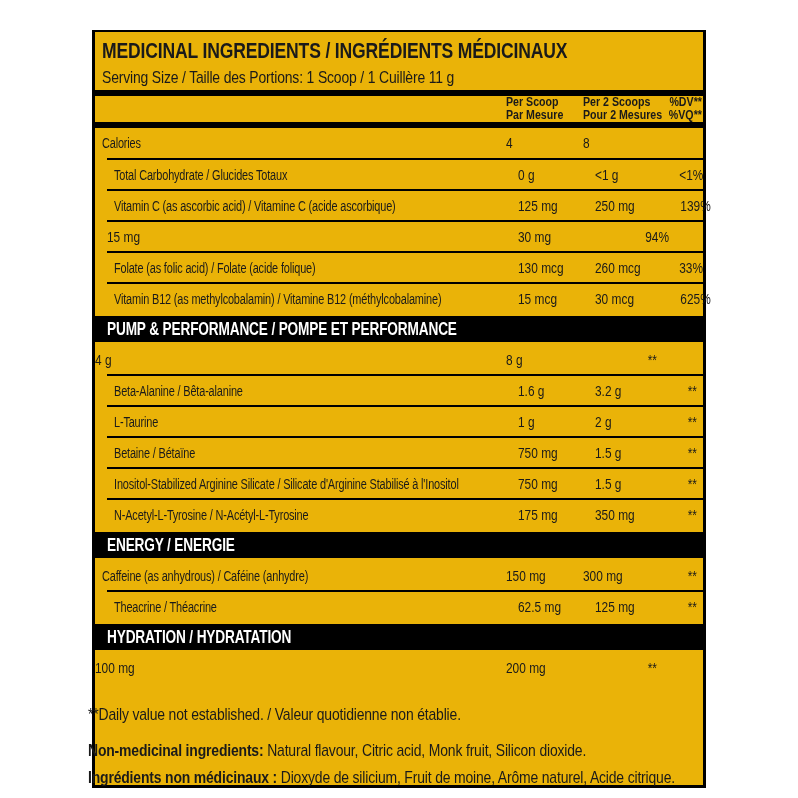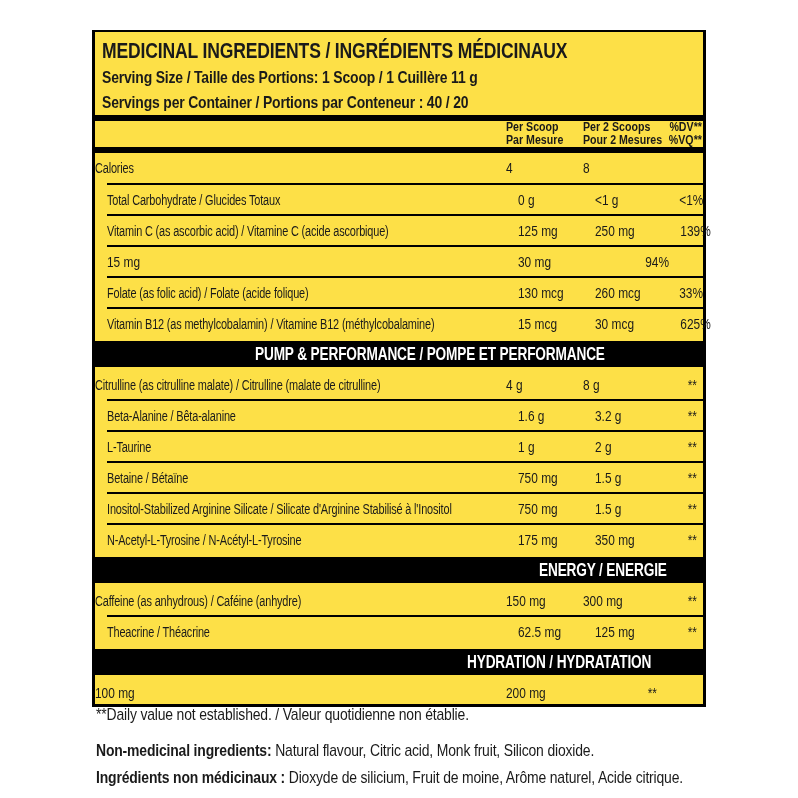--- a/index.html
+++ b/index.html
@@ -5,58 +5,57 @@
   html,body{margin:0;padding:0;background:#ffffff;}
   body{width:798px;height:798px;position:relative;overflow:hidden;
        font-family:"Liberation Sans","DejaVu Sans",sans-serif;color:#1a1a1a;}
 
   
   .cx78{display:inline-block;transform:scaleX(0.78);transform-origin:0 50%;white-space:nowrap;letter-spacing:-0.2px;}
   .cx82{display:inline-block;transform:scaleX(0.82);transform-origin:0 50%;white-space:nowrap;letter-spacing:-0.2px;}
   .cx85{display:inline-block;transform:scaleX(0.85);transform-origin:0 50%;white-space:nowrap;}
   .cx85r{display:inline-block;transform:scaleX(0.85);transform-origin:100% 50%;white-space:nowrap;}
 
-  .panel{position:absolute;left:92px;top:30px;width:614px;height:677px;
-         border:3px solid #000;border-top-width:2px;background:#fde047;box-sizing:border-box;}
+  .panel{position:absolute;left:92px;top:30px;width:614px;height:758px;
+         border:3px solid #000;border-top-width:2px;background:#eab308;box-sizing:border-box;}
 
   .hd{padding:5px 8px 0 7px;}
   .hd-title{font-size:22.5px;font-weight:700;line-height:28px;}
-  .hd-line{font-size:17px;line-height:25px;font-weight:bold;}
+  .hd-line{font-size:17px;line-height:25px;}
 
   .bar6{height:6px;background:#000;}
 
   .colhead{display:grid;grid-template-columns:411px 77px 80px 1fr;align-items:center;height:26px;}
   .colhead .h{font-size:12.5px;font-weight:700;line-height:13px;}
   .c-dvh{text-align:right;padding-right:6px;}
 
   .sec .row{display:grid;grid-template-columns:411px 77px 80px 1fr;align-items:center;height:29px;}
   .sec .row.tall{height:30px;}
   .sec .row + .row{border-top:2px solid #000;margin-left:12px;}
-  .c-name{font-size:14px;}
+  .c-name{padding-left:7px;font-size:14px;}
   .c-v{font-size:14px;}
   .c-dv{text-align:right;padding-right:6px;font-size:14px;}
 
   .secbar{height:26px;background:#000;color:#fff;display:flex;align-items:center;
-          padding-left:12px;margin:3px 0;justify-content:flex-end;}
+          padding-left:12px;margin:3px 0;}
   .secbar .t{font-size:17.5px;font-weight:700;}
 
-  .footer{position:absolute;left:96px;top:701px;width:660px;}
+  .footer{position:absolute;left:88px;top:701px;width:660px;}
   .footer .fline{font-size:17px;line-height:27px;}
   .footer .fn{margin-bottom:9px;}
   .footer b{font-weight:700;}
 </style>
 </head>
 <body>
 
 <div class="panel">
 
   <div class="hd">
     <div class="hd-title"><span class="cx78">MEDICINAL INGREDIENTS / INGRÉDIENTS MÉDICINAUX</span></div>
     <div class="hd-line"><span class="cx82">Serving Size / Taille des Portions: 1 Scoop / 1 Cuillère 11 g</span></div>
-    <div class="hd-line"><span class="cx82">Servings per Container / Portions par Conteneur : 40 / 20</span></div>
   </div>
 
   <div class="bar6"></div>
 
   <div class="colhead">
     <div></div>
     <div class="h">
       <span class="cx85"><span style="display:block">Per Scoop</span><span style="display:block">Par Mesure</span></span>
     </div>
     <div class="h">
@@ -106,21 +105,20 @@
       <div class="c-dv"><span class="cx85r">625%</span></div>
     </div>
   </div>
 
   <div class="secbar">
       <span class="t cx78">PUMP &amp; PERFORMANCE / POMPE ET PERFORMANCE</span>
     </div>
 
   <div class="sec">
     <div class="row">
-      <div class="c-name"><span class="cx78">Citrulline (as citrulline malate) / Citrulline (malate de citrulline)</span></div>
       <div class="c-v"><span class="cx85">4 g</span></div>
       <div class="c-v"><span class="cx85">8 g</span></div>
       <div class="c-dv"><span class="cx85r">**</span></div>
     </div>
     <div class="row">
       <div class="c-name"><span class="cx78">Beta-Alanine / Bêta-alanine</span></div>
       <div class="c-v"><span class="cx85">1.6 g</span></div>
       <div class="c-v"><span class="cx85">3.2 g</span></div>
       <div class="c-dv"><span class="cx85r">**</span></div>
     </div>

